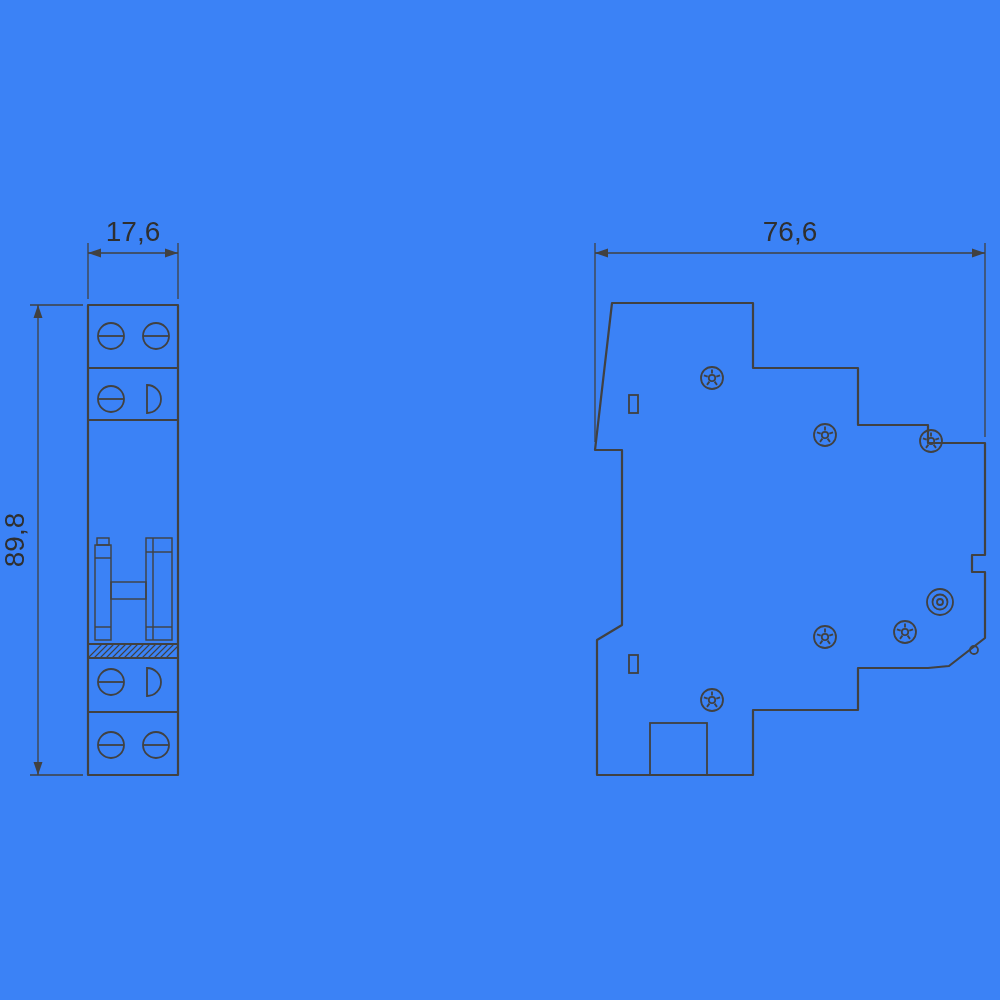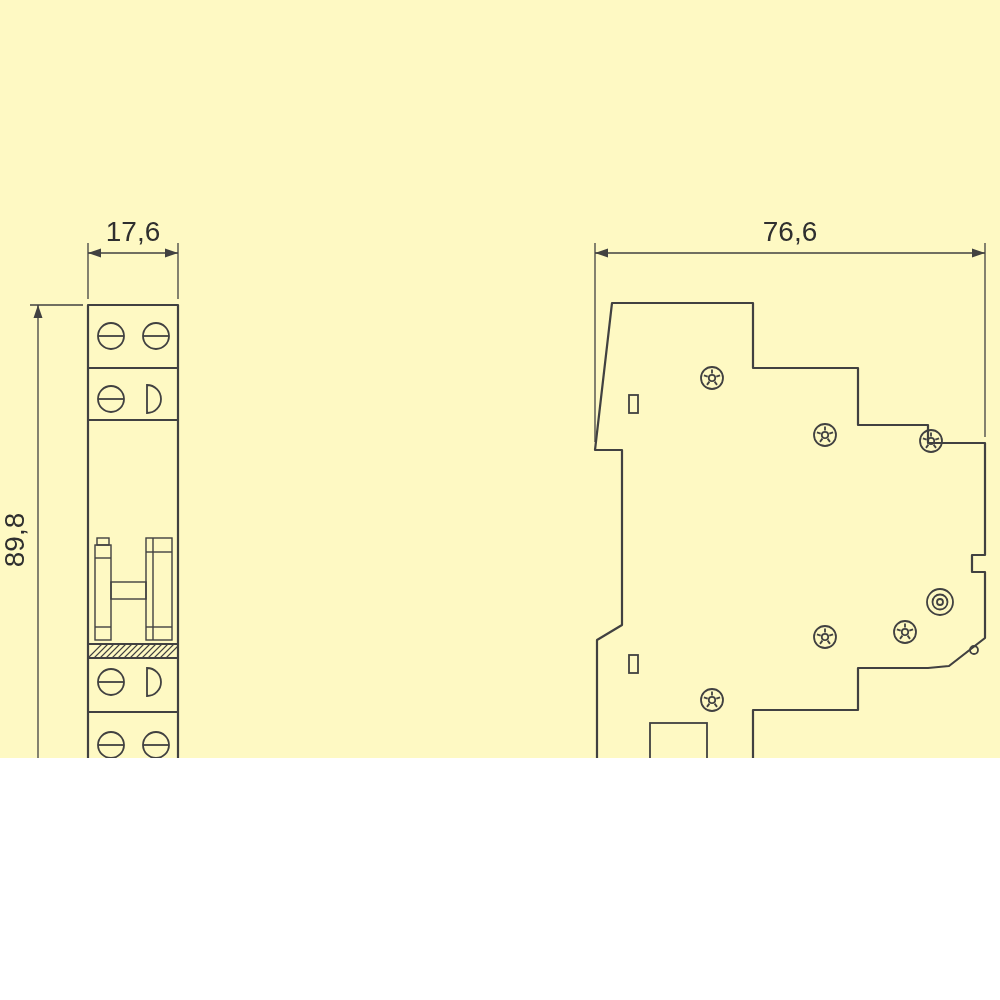--- a/index.html
+++ b/index.html
@@ -1,16 +1,16 @@
 <!DOCTYPE html>
 <html style="--line: #414141;"><head>
 <meta charset="utf-8">
 <style>
   html,body{margin:0;padding:0;background:#ffffff;}
-  .canvas{width:1000px;height:758px;background:#fef9c3;position:relative;overflow:hidden;}
+  .canvas{width:1000px;height:1000px;background:#3b82f6;position:relative;overflow:hidden;}
   .ol{fill:none;stroke:var(--line,#414141);stroke-width:2.2;stroke-linejoin:round;stroke-linecap:square;}
   .dt{fill:none;stroke:var(--line,#414141);stroke-width:1.8;}
   .thin{fill:none;stroke:var(--line,#414141);stroke-width:1.4;}
   .dim{fill:none;stroke:var(--line,#414141);stroke-width:1.3;}
   .arrow{fill:var(--line,#414141);stroke:none;}
   .hatch{fill:none;stroke:var(--line,#414141);stroke-width:1.1;}
   .dimtext{fill:#2f2f2f;font-family:"Liberation Sans",sans-serif;font-size:28px;}
 </style>
 </head>
 <body style="background: rgb(255, 255, 255);">

